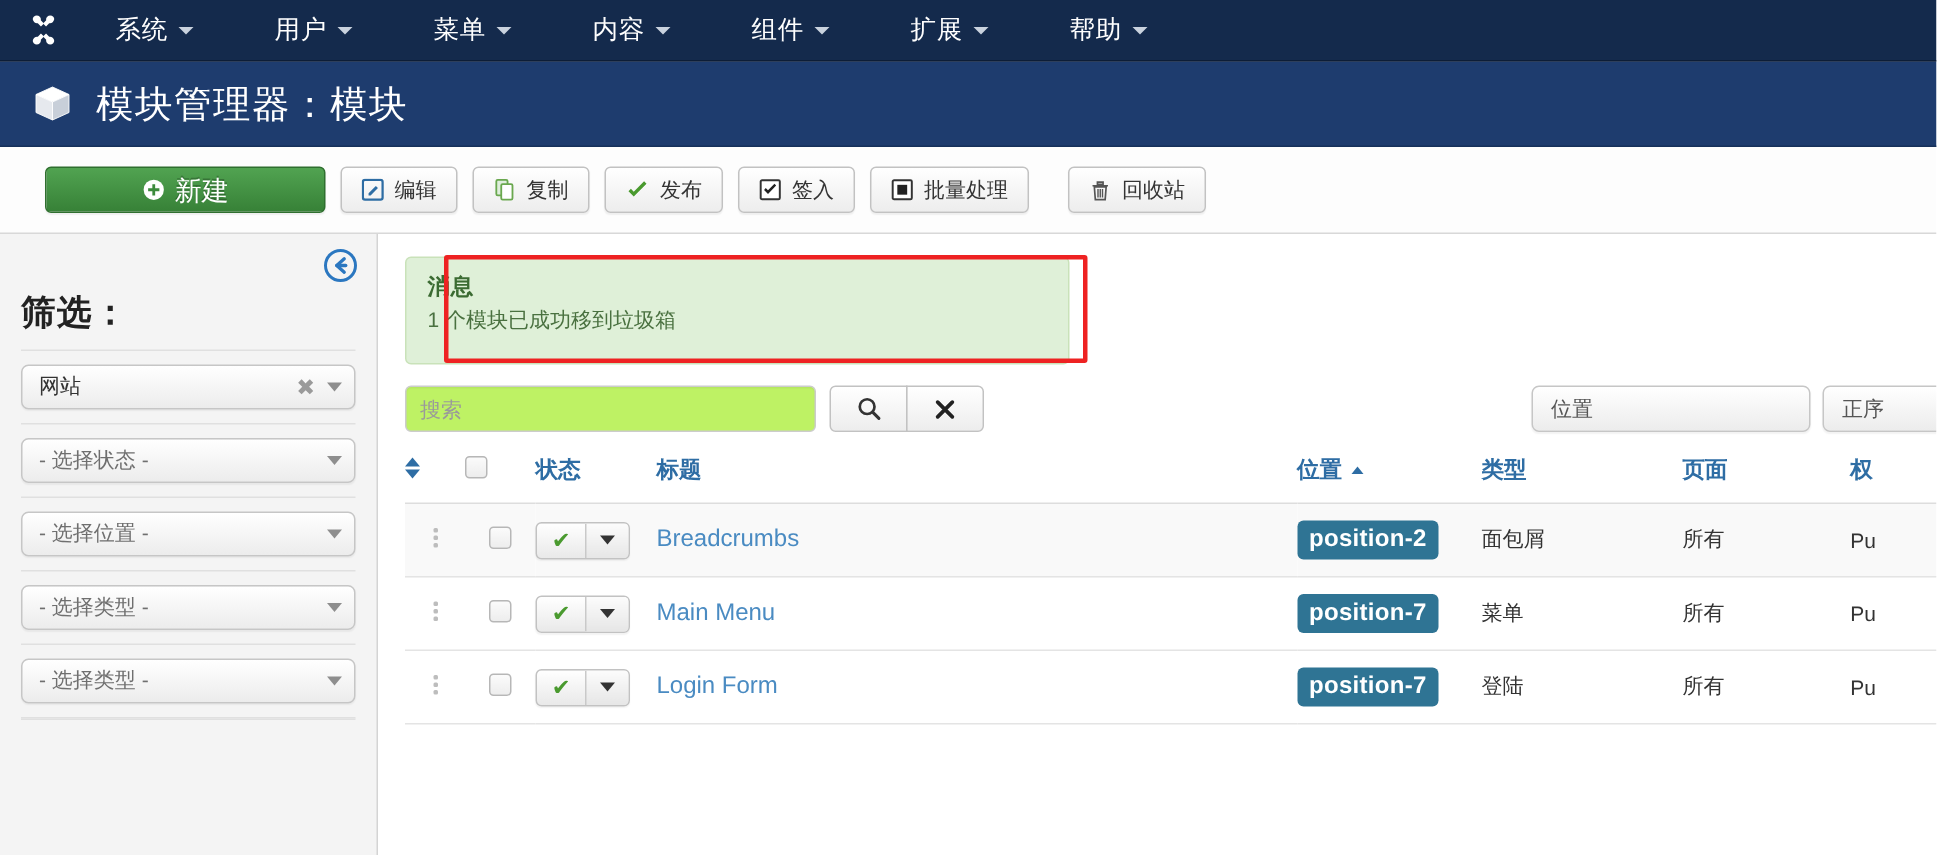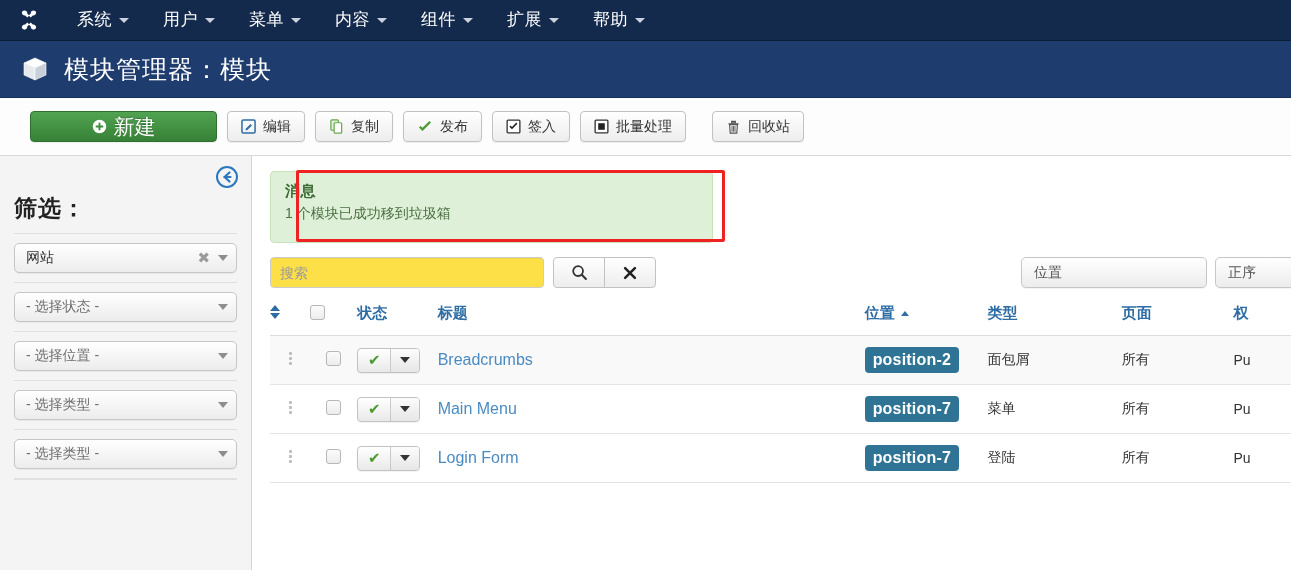--- a/index.html
+++ b/index.html
@@ -19,21 +19,21 @@
     display: flex;
     align-items: center;
     padding-left: 16px;
     position: relative;
   }
   .joomla-logo {
     width: 26px; height: 26px;
     margin-right: 18px;
     display: flex; align-items: center; justify-content: center;
   }
-  .nav-items { display: flex; align-items: flex-end; }
+  .nav-items { display: flex; align-items: flex-end; gap: 20px; }
   .nav-item {
     color: #ffffff;
     font-size: 17px;
     padding: 0 17px;
     line-height: 40px;
     cursor: pointer;
     white-space: nowrap;
     letter-spacing: .5px;
   }
   .nav-item .caret {
@@ -87,21 +87,21 @@
     border-radius: 4px;
     cursor: pointer;
     white-space: nowrap;
     box-shadow: 0 1px 1px rgba(0,0,0,.06);
   }
   .btn-new {
     width: 187px;
     background: linear-gradient(to bottom, #51a351 0%, #378137 100%);
     border: 1px solid #2f6f2f;
     color: #ffffff;
-    font-size: 21px;
+    font-size: 18px;
     text-shadow: 0 -1px 0 rgba(0,0,0,.25);
   }
   .hl-box {
     position: absolute;
     border: 3px solid #ee2222;
     border-radius: 2px;
     pointer-events: none;
   }
   #hl-trash { left: 806px; top: 100px; width: 152px; height: 45px; }
 
@@ -184,21 +184,21 @@
   }
   .search-input {
     width: 274px;
     height: 31px;
     border: 1px solid #cccccc;
     border-radius: 4px;
     font-size: 14px;
     padding: 0 9px;
     color: #555;
     outline: none;
-    background: #fde047;
+    background: #bef264;
     box-shadow: inset 0 1px 1px rgba(0,0,0,.05);
   }
   .search-input::placeholder { color: #9a9a9a; }
   .sbtn {
     width: 52px; height: 31px;
     margin-left: 8px;
     display: inline-flex; align-items: center; justify-content: center;
     background: linear-gradient(to bottom, #ffffff 0%, #ededed 100%);
     border: 1px solid #c2c2c2;
     cursor: pointer;

